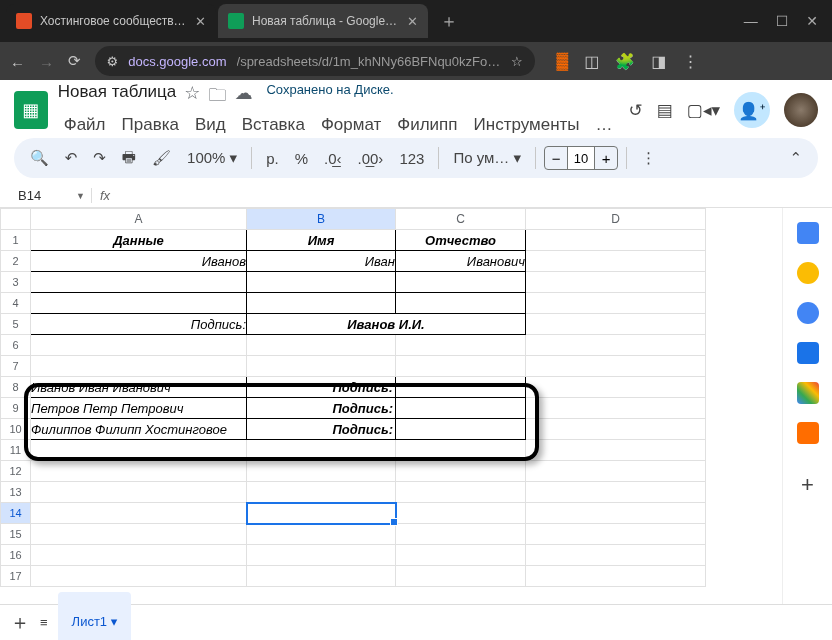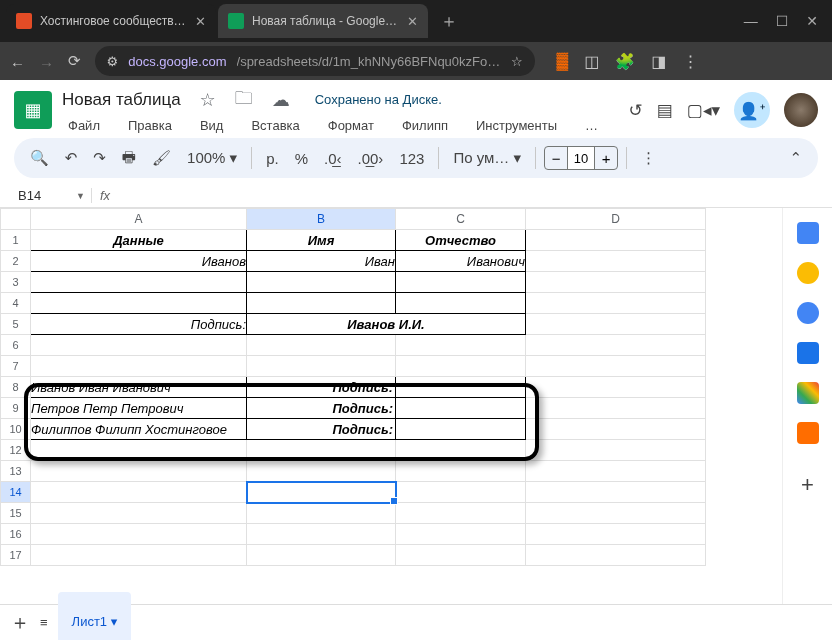--- a/index.html
+++ b/index.html
@@ -15,24 +15,24 @@
 .addrbar{height:38px;background:#3c3c3c;display:flex;align-items:center;padding:0 10px;gap:14px;color:#c7c7c7}
 .addrbar .ic{font-size:15px;cursor:pointer}
 .urlbox{flex:1;background:#282828;border-radius:16px;height:30px;display:flex;align-items:center;padding:0 12px;font-size:13px;color:#c7c7c7;gap:10px;max-width:440px}
 .urlbox .dom{color:#c4b5fd}
 .urlbox .path{color:#9a9a9a;overflow:hidden;text-overflow:ellipsis;white-space:nowrap}
 .extbar{display:flex;gap:16px;align-items:center;margin-left:8px}
 .content{flex:1;background:#fff;display:flex;flex-direction:column;overflow:hidden}
 .docbar{height:54px;display:flex;align-items:center;padding:6px 14px 0;gap:10px}
 .logo{width:38px;height:38px;background:#0f9d58;border-radius:4px;display:flex;align-items:center;justify-content:center;color:#fff;font-size:18px}
 .docinfo{flex:1}
-.doctitle{display:flex;align-items:center;gap:19px;font-size:17px;color:#1f1f1f}
+.doctitle{display:flex;gap:8px;font-size:17px;color:#1f1f1f}
 .doctitle .material{font-size:18px;color:#5f6368}
 .savedtext{font-size:13px;color:#0c4a6e;margin-left:6px}
-.menubar{display:flex;gap:16px;font-size:13px;color:#444;margin-top:0}
+.menubar{display:flex;gap:4px;font-size:17px;color:#444;margin-top:0}
 .menubar span{padding:3px 6px;cursor:pointer}
 .docactions{display:flex;align-items:center;gap:14px;color:#444;font-size:17px}
 .sharebtn{width:36px;height:36px;border-radius:50%;background:#c2e7ff;display:flex;align-items:center;justify-content:center;color:#001d35;font-size:17px}
 .avatar{width:34px;height:34px;border-radius:50%;background:#555;background-image:radial-gradient(circle,#8a7a6a,#3a2a1a)}
 .toolbar{height:40px;margin:4px 14px 0;background:#edf2fa;border-radius:20px;display:flex;align-items:center;padding:0 10px;gap:4px;color:#444;font-size:13px}
 .toolbar .ti{padding:5px 6px;cursor:pointer;border-radius:4px;font-size:15px}
 .toolbar .sep{width:1px;height:22px;background:#c7c7c7;margin:0 4px}
 .fontsize{display:flex;align-items:center;border:1px solid #747775;border-radius:4px;height:24px}
 .fontsize button{width:22px;height:22px;border:none;background:none;cursor:pointer;font-size:15px}
 .fontsize input{width:28px;border:none;border-left:1px solid #747775;border-right:1px solid #747775;text-align:center;height:22px;font-size:13px}
@@ -246,20 +246,27 @@
               <td class="cell"></td>
             </tr>
         <tr>
               <th class="rowh">10</th>
           <td class="cell c-b c-name">Филиппов Филипп Хостинговое</td>
           <td class="cell c-b c-sig">Подпись:</td>
           <td class="cell c-b"></td>
               <td class="cell"></td>
             </tr>
         <tr>
+              <th class="rowh">11</th>
+              <td class="cell"></td>
+              <td class="cell"></td>
+              <td class="cell"></td>
+              <td class="cell"></td>
+            </tr>
+        <tr>
               <th class="rowh">12</th>
               <td class="cell"></td>
               <td class="cell"></td>
               <td class="cell"></td>
               <td class="cell"></td>
             </tr>
         <tr>
               <th class="rowh">13</th>
               <td class="cell"></td>
               <td class="cell"></td>

